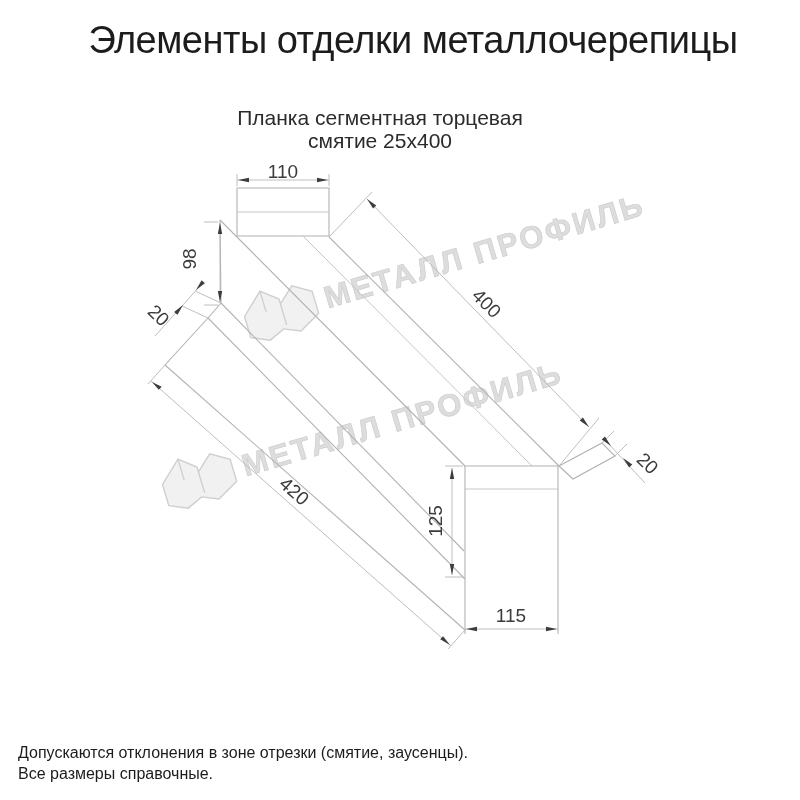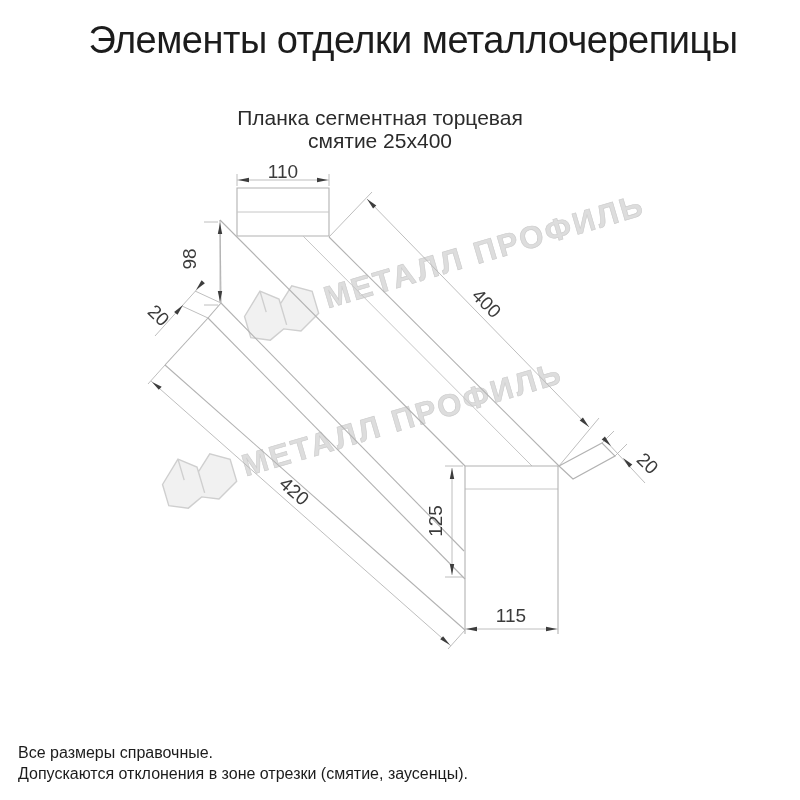--- a/index.html
+++ b/index.html
@@ -133,17 +133,17 @@
       <path class="ext" d="M602,443 L614,431"></path>
       <path class="ext" d="M615,456 L627,444"></path>
       <path class="ext" d="M605,440 L645,483"></path>
       <path class="arr" d="M611,446 L604.9,436.6 L601.7,439.6 Z"></path>
       <path class="arr" d="M623,458 L629.1,467.4 L632.3,464.4 Z"></path>
       <text class="dim" x="643" y="468" text-anchor="middle" transform="rotate(44 643 468)">20</text>
     </g>
   </svg>
 
   <div class="notes">
+    <div>Допускаются отклонения в зоне отрезки (смятие, заусенцы).</div>
     <div>Все размеры справочные.</div>
-    <div>Допускаются отклонения в зоне отрезки (смятие, заусенцы).</div>
   </div>
 
 </div>
 
 </body></html>

